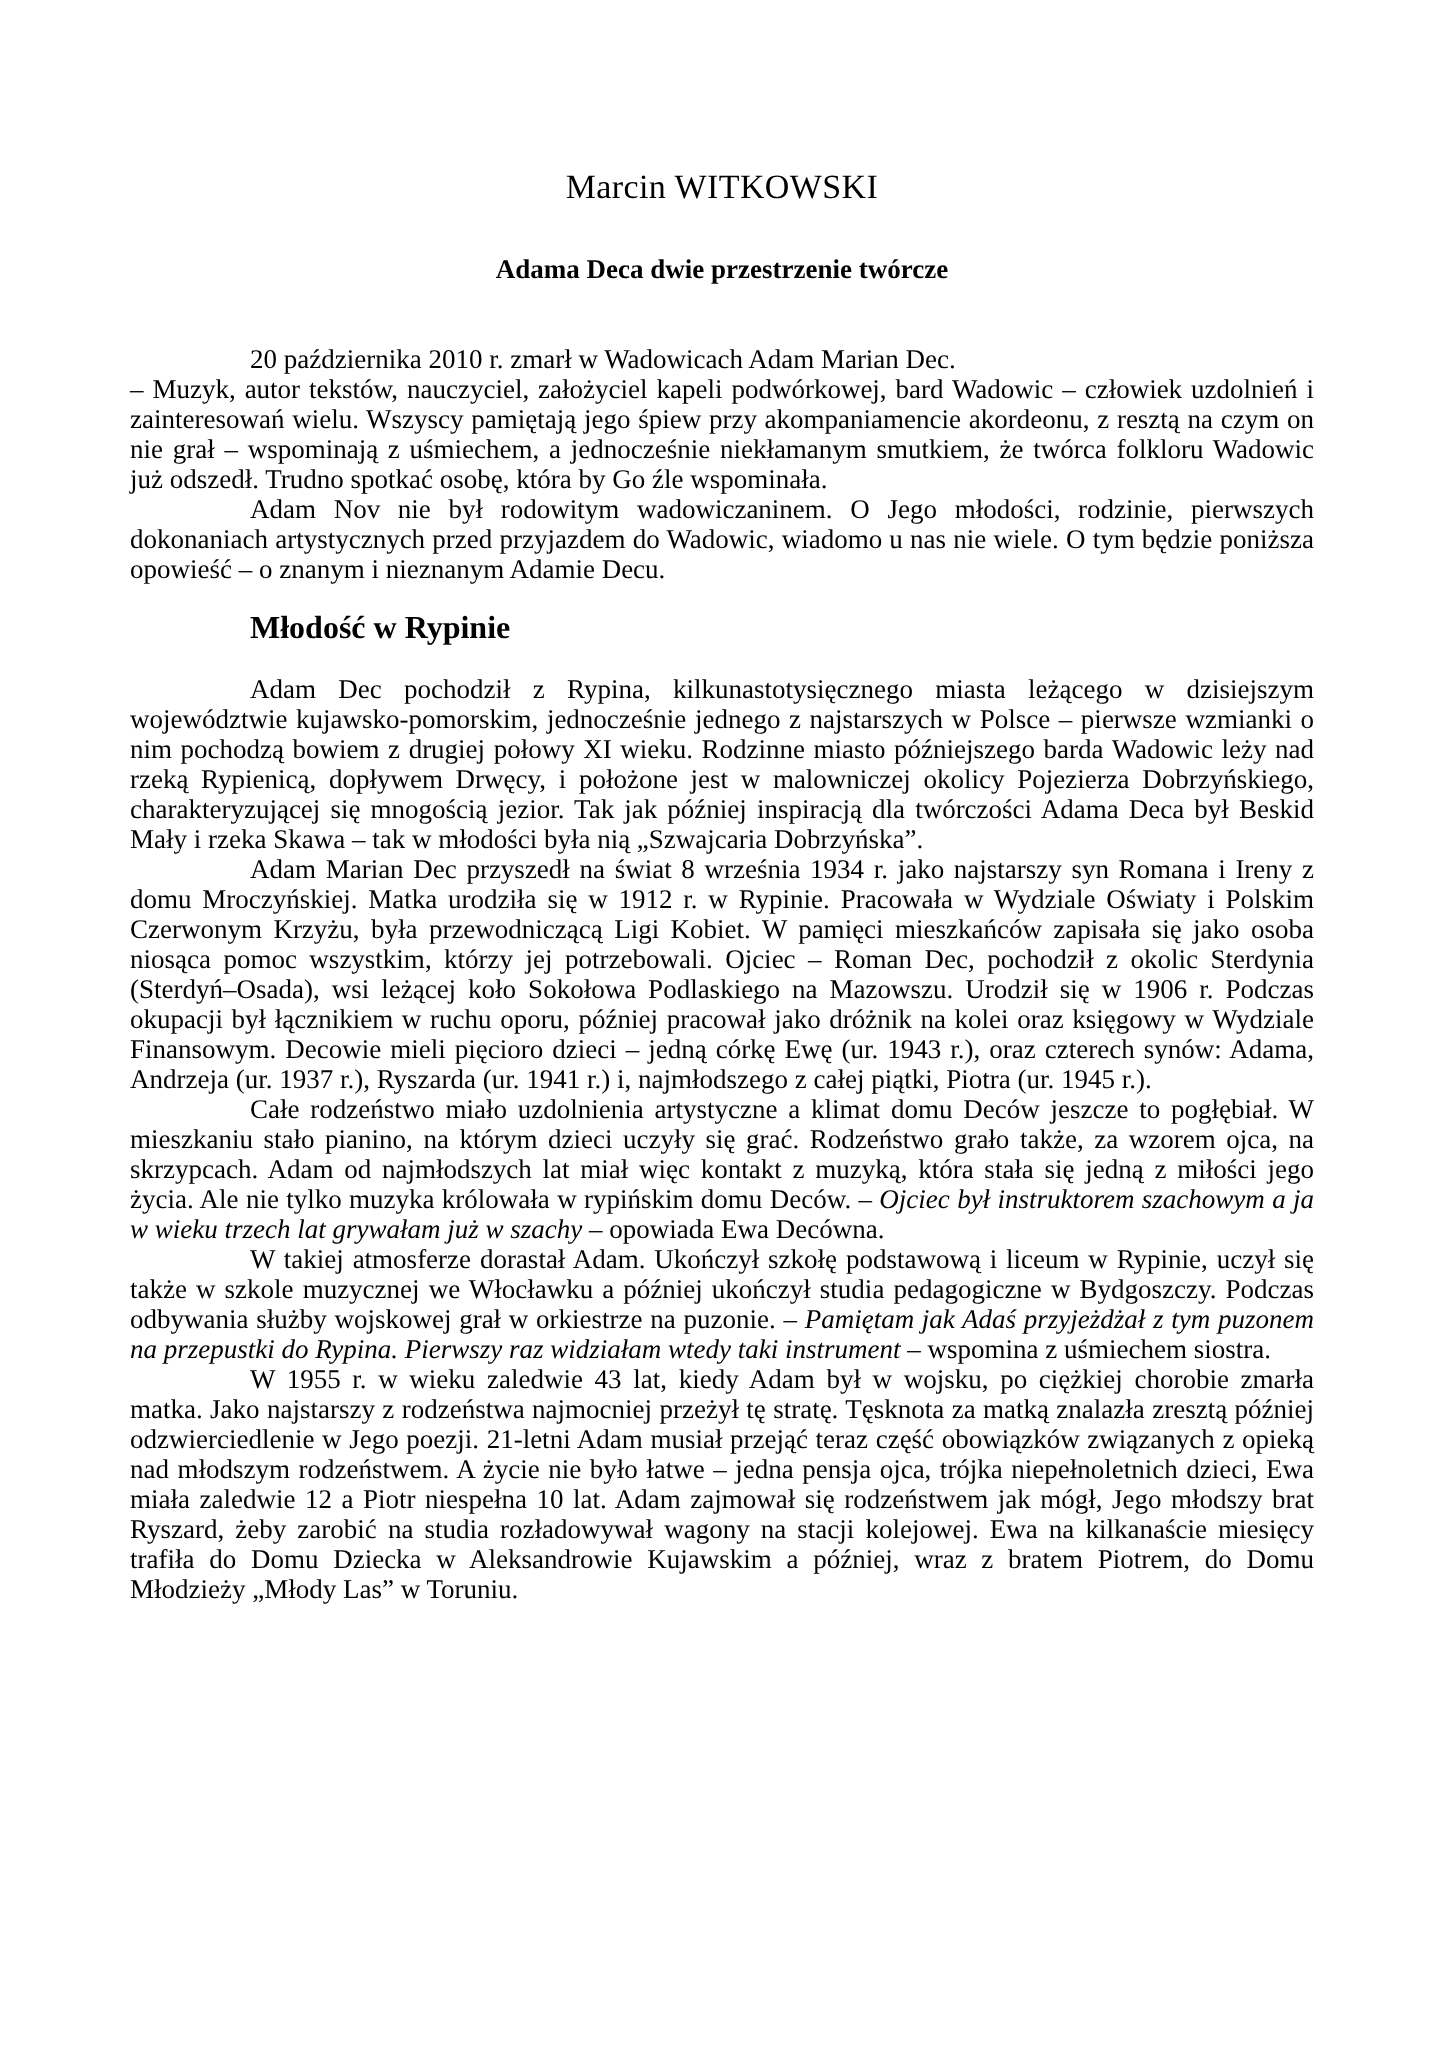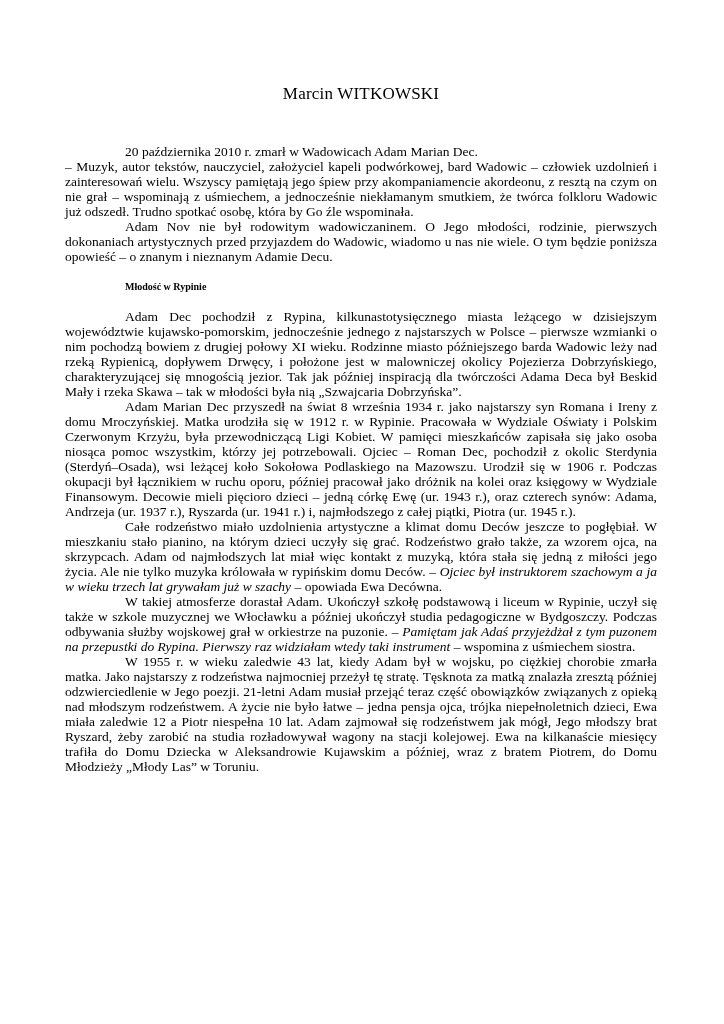--- a/index.html
+++ b/index.html
@@ -27,48 +27,49 @@
     letter-spacing: 0.2px;
   }
   .doc-title {
     font-size: 13.5px;
     line-height: 15px;
     font-weight: 700;
     text-align: center;
     margin: 23px 0 0 0;
   }
   .doc-body {
-    margin-top: 40px;
+    margin-top: 30px;
     font-size: 13.5px;
     line-height: 15px;
   }
   .para {
     margin: 0;
     text-align: justify;
   }
   .para.indent {
     text-indent: 60px;
   }
   .section-heading {
-    font-size: 10px;
+    font-size: 16px;
     line-height: 15px;
     font-weight: 700;
     margin: 15px 0;
     text-indent: 60px;
     text-align: left;
   }
   .italic {
     font-style: italic;
   }
 </style>
 </head>
 <body>
 
 <div class="page">
   <h1 class="doc-author">Marcin WITKOWSKI</h1>
+  <h2 class="doc-title">Adama Deca dwie przestrzenie twórcze</h2>
   <div class="doc-body">
       <p class="para indent"><span>20 października 2010 r. zmarł w Wadowicach Adam Marian Dec.</span></p>
       <p class="para"><span>– Muzyk, autor tekstów, nauczyciel, założyciel kapeli podwórkowej, bard Wadowic – człowiek uzdolnień i zainteresowań wielu. Wszyscy pamiętają jego śpiew przy akompaniamencie akordeonu, z resztą na czym on nie grał – wspominają z uśmiechem, a jednocześnie niekłamanym smutkiem, że twórca folkloru Wadowic już odszedł. Trudno spotkać osobę, która by Go źle wspominała.</span></p>
       <p class="para indent"><span>Adam Nov nie był rodowitym wadowiczaninem. O Jego młodości, rodzinie, pierwszych dokonaniach artystycznych przed przyjazdem do Wadowic, wiadomo u nas nie wiele. O tym będzie poniższa opowieść – o znanym i nieznanym Adamie Decu.</span></p>
       <h3 class="section-heading">Młodość w Rypinie</h3>
       <p class="para indent"><span>Adam Dec pochodził z Rypina, kilkunastotysięcznego miasta leżącego w dzisiejszym województwie kujawsko-pomorskim, jednocześnie jednego z najstarszych w Polsce – pierwsze wzmianki o nim pochodzą bowiem z drugiej połowy XI wieku. Rodzinne miasto późniejszego barda Wadowic leży nad rzeką Rypienicą, dopływem Drwęcy, i położone jest w malowniczej okolicy Pojezierza Dobrzyńskiego, charakteryzującej się mnogością jezior. Tak jak później inspiracją dla twórczości Adama Deca był Beskid Mały i rzeka Skawa – tak w młodości była nią „Szwajcaria Dobrzyńska”.</span></p>
       <p class="para indent"><span>Adam Marian Dec przyszedł na świat 8 września 1934 r. jako najstarszy syn Romana i Ireny z domu Mroczyńskiej. Matka urodziła się w 1912 r. w Rypinie. Pracowała w Wydziale Oświaty i Polskim Czerwonym Krzyżu, była przewodniczącą Ligi Kobiet. W pamięci mieszkańców zapisała się jako osoba niosąca pomoc wszystkim, którzy jej potrzebowali. Ojciec – Roman Dec, pochodził z okolic Sterdynia (Sterdyń–Osada), wsi leżącej koło Sokołowa Podlaskiego na Mazowszu. Urodził się w 1906 r. Podczas okupacji był łącznikiem w ruchu oporu, później pracował jako dróżnik na kolei oraz księgowy w Wydziale Finansowym. Decowie mieli pięcioro dzieci – jedną córkę Ewę (ur. 1943 r.), oraz czterech synów: Adama, Andrzeja (ur. 1937 r.), Ryszarda (ur. 1941 r.) i, najmłodszego z całej piątki, Piotra (ur. 1945 r.).</span></p>
       <p class="para indent"><span>Całe rodzeństwo miało uzdolnienia artystyczne a klimat domu Deców jeszcze to pogłębiał. W mieszkaniu stało pianino, na którym dzieci uczyły się grać. Rodzeństwo grało także, za wzorem ojca, na skrzypcach. Adam od najmłodszych lat miał więc kontakt z muzyką, która stała się jedną z miłości jego życia. Ale nie tylko muzyka królowała w rypińskim domu Deców. – </span><span class="italic">Ojciec był instruktorem szachowym a ja w wieku trzech lat grywałam już w szachy</span><span> – opowiada Ewa Decówna.</span></p>
       <p class="para indent"><span>W takiej atmosferze dorastał Adam. Ukończył szkołę podstawową i liceum w Rypinie, uczył się także w szkole muzycznej we Włocławku a później ukończył studia pedagogiczne w Bydgoszczy. Podczas odbywania służby wojskowej grał w orkiestrze na puzonie. – </span><span class="italic">Pamiętam jak Adaś przyjeżdżał z tym puzonem na przepustki do Rypina. Pierwszy raz widziałam wtedy taki instrument</span><span> – wspomina z uśmiechem siostra.</span></p>
       <p class="para indent"><span>W 1955 r. w wieku zaledwie 43 lat, kiedy Adam był w wojsku, po ciężkiej chorobie zmarła matka. Jako najstarszy z rodzeństwa najmocniej przeżył tę stratę. Tęsknota za matką znalazła zresztą później odzwierciedlenie w Jego poezji. 21-letni Adam musiał przejąć teraz część obowiązków związanych z opieką nad młodszym rodzeństwem. A życie nie było łatwe – jedna pensja ojca, trójka niepełnoletnich dzieci, Ewa miała zaledwie 12 a Piotr niespełna 10 lat. Adam zajmował się rodzeństwem jak mógł, Jego młodszy brat Ryszard, żeby zarobić na studia rozładowywał wagony na stacji kolejowej. Ewa na kilkanaście miesięcy trafiła do Domu Dziecka w Aleksandrowie Kujawskim a później, wraz z bratem Piotrem, do Domu Młodzieży „Młody Las” w Toruniu.</span></p>

